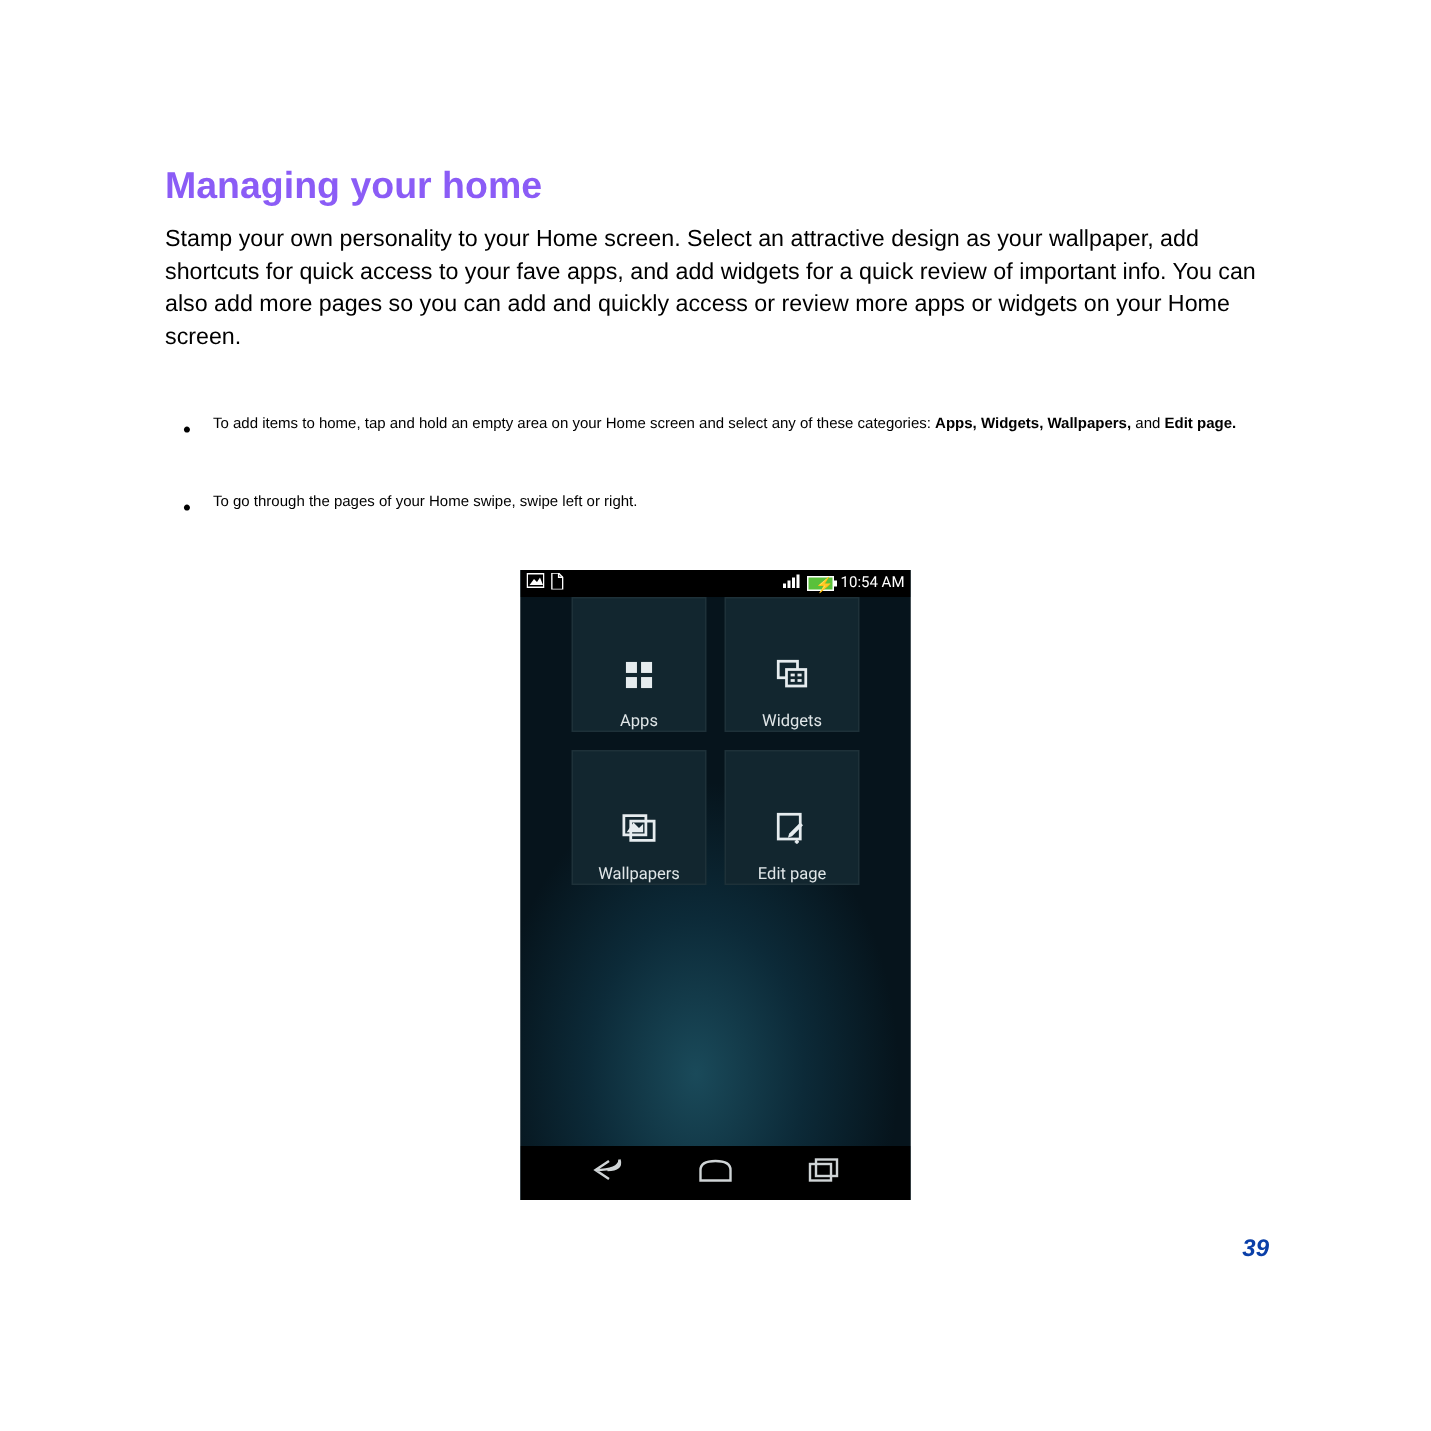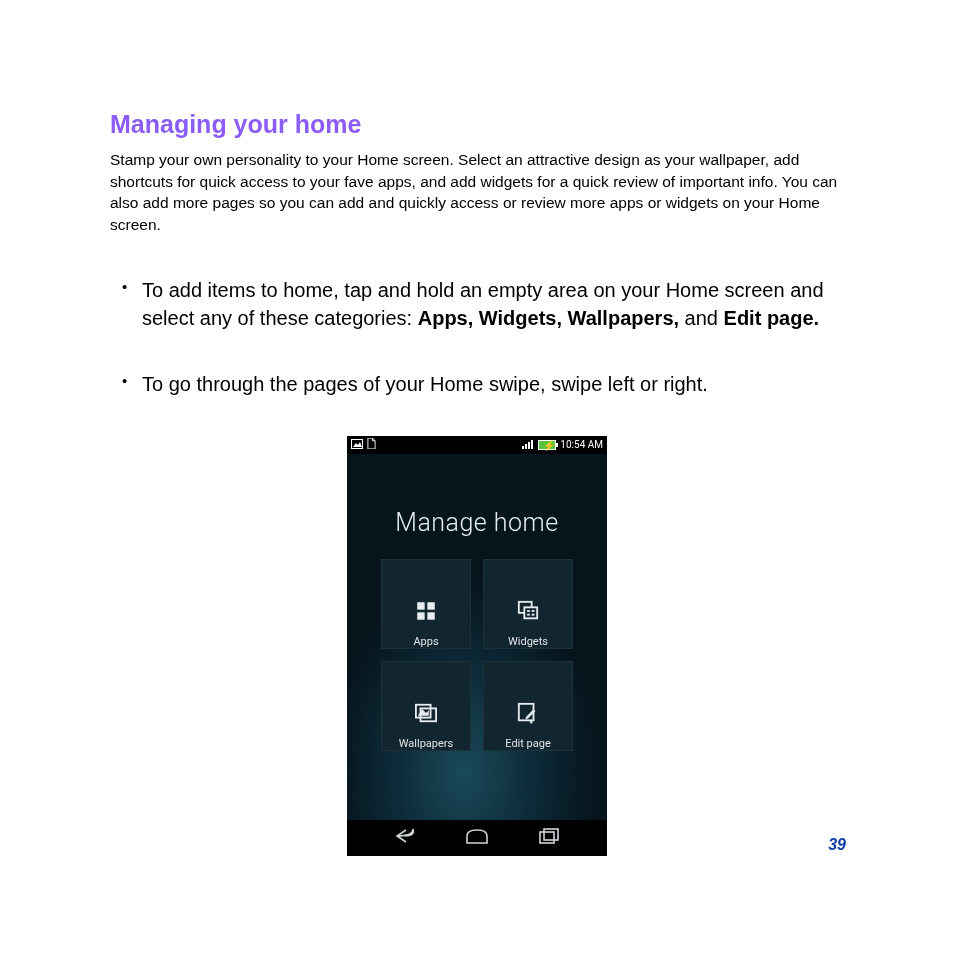--- a/index.html
+++ b/index.html
@@ -24,37 +24,37 @@
     margin-bottom: 40px;
   }
   ul.bullets {
     list-style: none;
     padding: 0;
     margin: 0 0 28px 8px;
   }
   ul.bullets li {
     position: relative;
     padding-left: 24px;
-    font-size: 20px;
+    font-size: 10px;
     line-height: 1.4;
     color: #000;
     margin-bottom: 38px;
   }
   ul.bullets li::before {
     content: "•";
     position: absolute;
     left: 4px;
     top: 0;
     font-size: 15px;
   }
   .bold { font-weight: 700; }
   .page-number {
     position: absolute;
     right: 108px;
-    bottom: 100px;
+    bottom: 112px;
     color: #0a3fa8;
     font-style: italic;
     font-weight: 700;
     font-size: 16px;
     margin-top: 20px;
   }
 
   
   .phone {
     width: 260px;
@@ -163,21 +163,20 @@
             <rect x="9" y="1" width="2" height="9"></rect>
           </svg>
       </span>
       <span class="batt">
           <span class="bolt">⚡</span>
         </span>
       <span>10:54 AM</span>
     </div>
   </div>
 
-  <div class="screen-title">Manage home</div>
 
   <div class="tile-grid">
     <div class="tile">
       <span>
         <svg viewBox="0 0 24 24">
             <rect x="3" y="3" width="7" height="7"></rect>
             <rect x="14" y="3" width="7" height="7"></rect>
             <rect x="3" y="14" width="7" height="7"></rect>
             <rect x="14" y="14" width="7" height="7"></rect>
           </svg>

